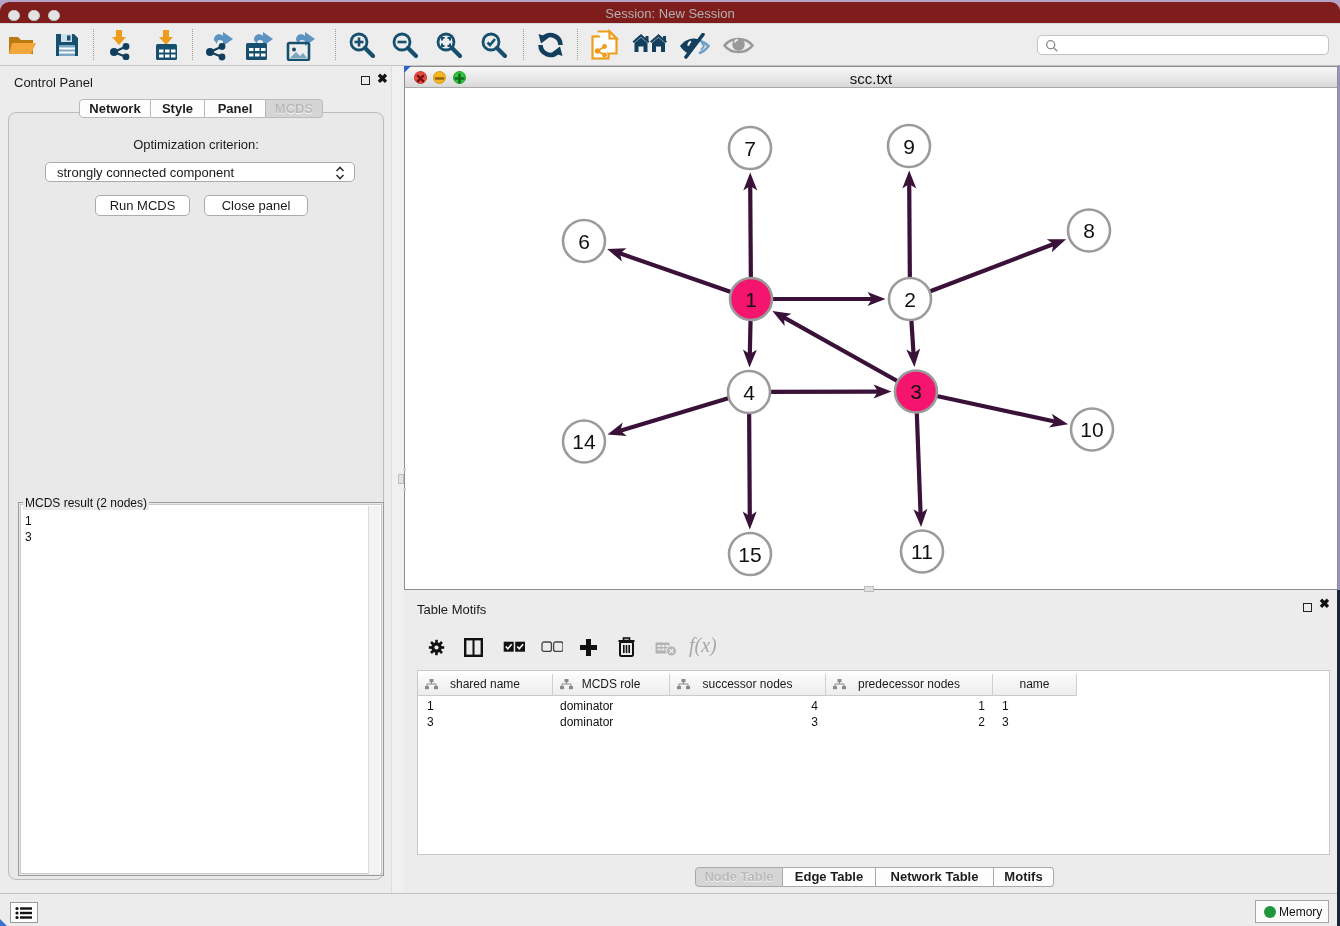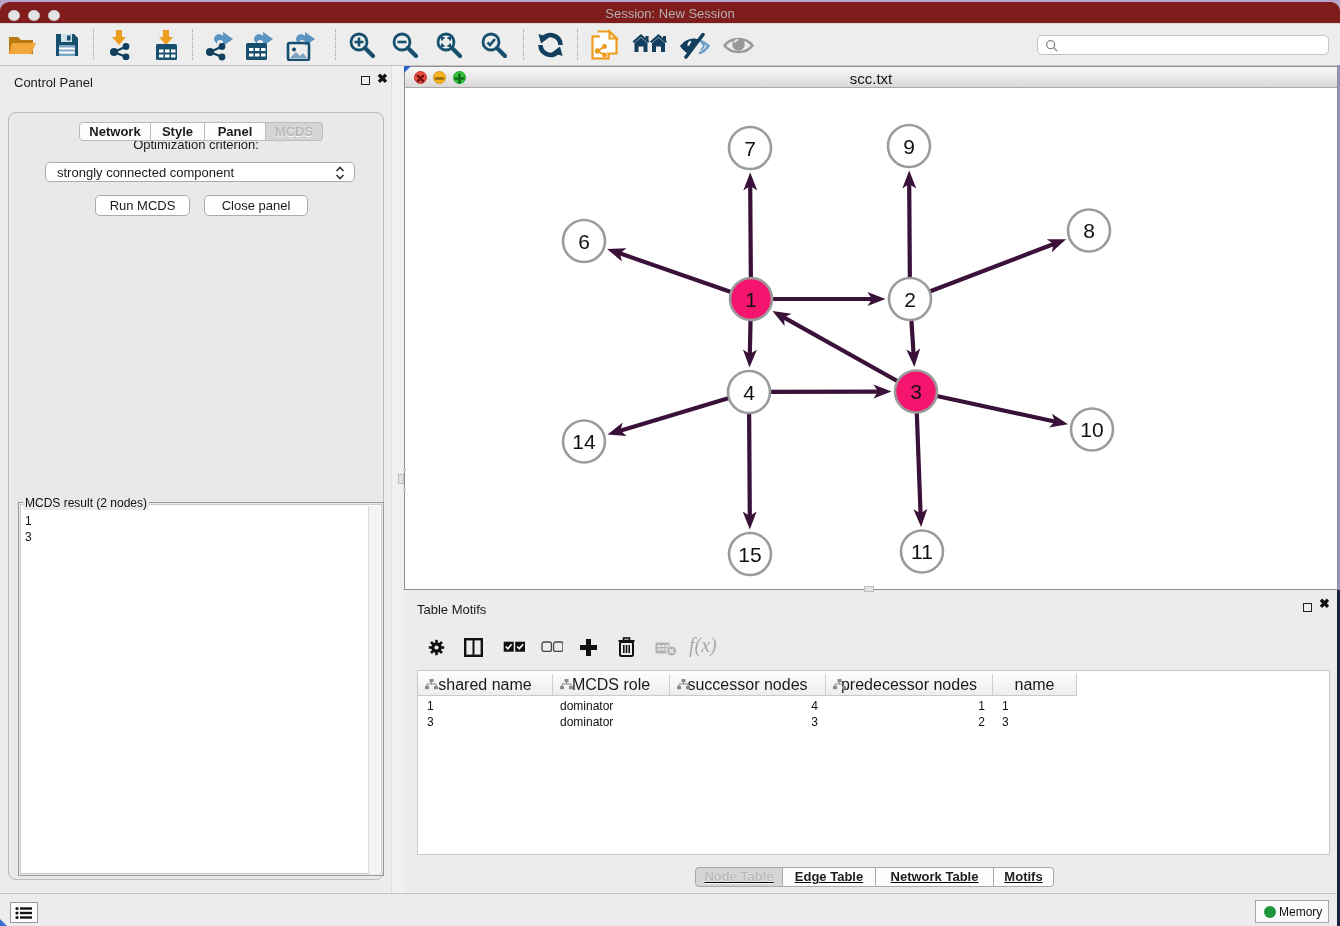--- a/index.html
+++ b/index.html
@@ -15,21 +15,21 @@
 .tsep { position:absolute; top:5px; height:31px; width:0; border-left:1px dotted #9a9a9a; }
 .ticon { position:absolute; top:0; }
 #searchbox { position:absolute; left:1037px; top:11px; width:292px; height:20px; background:#fff; border:1px solid #c3c3c3; border-radius:5px; }
 
 #cpanel { position:absolute; left:0; top:64px; width:392px; height:827px; background:#ececec; border-right:1px solid #dedede; }
 #cpanel-head { position:absolute; left:14px; top:9px; font-size:13px; color:#1a1a1a; }
 .winbtn-sq { position:absolute; top:10px; width:9px; height:9px; border:1.5px solid #222; }
 .winbtn-x { position:absolute; top:5px; font-size:13px; font-weight:bold; color:#111; }
 
 .tabs { position:absolute; display:flex; z-index:5; }
-.tab { height:19px; background:#fdfdfd; border:1px solid #b9b9b9; border-left:none; font-size:13px; font-weight:bold; color:#1c1c1c; text-align:center; line-height:17px; padding:0 10px;margin-top:23px; }
+.tab { height:19px; background:#fdfdfd; border:1px solid #b9b9b9; border-left:none; font-size:13px; font-weight:bold; color:#1c1c1c; text-align:center; line-height:17px; padding:0 10px; }
 .tab.first { border-left:1px solid #b9b9b9; border-radius:4px 0 0 4px; }
 .tab.last { border-radius:0 4px 4px 0; }
 .tab.gray { background:#d5d5d5; color:#b9b9b9; text-shadow:0 1px 0 #f5f5f5; border-color:#bdbdbd; }
 #cp-content { position:absolute; left:8px; top:46px; width:376px; height:768px; border:1px solid #bcbcbc; border-radius:8px; background:#e9e9e9; }
 #opt-label { position:absolute; width:100%; top:24px; text-align:center; font-size:13px; color:#1a1a1a; }
 #cp-select { position:absolute; left:36px; top:49px; width:310px; height:20px; background:#fff; border:1px solid #ababab; border-radius:5px; font-size:13px; color:#1a1a1a; line-height:20px; padding-left:11px; }
 .btn { position:absolute; height:21px; background:#fff; border:1px solid #ababab; border-radius:5px; font-size:13px; color:#1a1a1a; text-align:center; line-height:19px; }
 #mcds-box { position:absolute; left:9px; top:389px; width:366px; height:374px; border:1px solid #9a9a9a; }
 #mcds-legend { position:absolute; left:4px; top:-7px; background:#e9e9e9; font-size:12px; color:#111; padding:0 2px; }
 #mcds-white { position:absolute; left:1px; top:1px; width:362px; height:370px; background:#fff; border:1px solid #c9c9c9; }
@@ -37,21 +37,21 @@
 
 #sccwin { position:absolute; left:404px; top:64px; width:934px; height:524px; border:1px solid #8d8d8d; background:#fff; }
 #scc-title { position:absolute; left:0; top:0; width:100%; height:21px; background:linear-gradient(#f8f8f8,#d9d9d9); border-bottom:1px solid #a8a8a8; }
 #scc-title .t { position:absolute; width:100%; top:3px; text-align:center; font-size:15px; color:#111; }
 .tl { position:absolute; top:4px; width:13px; height:13px; border-radius:50%; }
 
 #tpanel { position:absolute; left:404px; top:597px; width:933px; height:294px; background:#ececec; }
 #tp-head { position:absolute; left:13px; top:3px; font-size:13px; color:#1a1a1a; }
 #tp-toolbar { position:absolute; left:13px; top:22px; width:907px; height:48px; }
 #tp-table { position:absolute; left:13px; top:71px; width:913px; height:185px; background:#fff; border:1px solid #c9c9c9; }
-.th { position:absolute; top:3px; height:22px; background:linear-gradient(#fcfcfc,#ededed); border-right:1px solid #d0d0d0; border-bottom:1px solid #cacaca; font-size:16px; color:#1a1a1a; text-align:center; line-height:21px; }
+.th { position:absolute; top:3px; height:22px; background:linear-gradient(#fcfcfc,#ededed); border-right:1px solid #d0d0d0; border-bottom:1px solid #cacaca; font-size:12px; color:#1a1a1a; text-align:center; line-height:21px; }
 .td { position:absolute; font-size:12px; color:#111; height:16px; line-height:16px; }
 .btab { height:20px; background:#fdfdfd; border:1px solid #a9a9a9; border-left:none; font-size:13px; font-weight:bold; color:#1c1c1c; text-align:center; line-height:18px; padding:0 11px; }
 
 #statusbar { position:absolute; left:0; top:891px; width:100%; height:35px; background:#ececec; border-top:1px solid #c3c3c3; }
 #listbtn { position:absolute; left:10px; top:8px; width:28px; height:21px; background:#fdfdfd; border:1px solid #989898; }
 #membtn { position:absolute; left:1255px; top:6px; width:74px; height:23px; background:#fbfbfb; border:1px solid #a5a5a5; font-size:12px; color:#111; }
 
 #redge-p { position:absolute; left:1338px; top:63px; width:2px; height:525px; background:#9a92c5; }
 #redge-d { position:absolute; left:1337px; top:588px; width:3px; height:338px; background:#18233d; }
 </style>
@@ -412,21 +412,21 @@
 <div class="td" style="left:142px;top:27px;">dominator</div>
 <div class="td" style="left:252px;top:27px;width:148px;text-align:right;">4</div>
 <div class="td" style="left:408px;top:27px;width:159px;text-align:right;">1</div>
 <div class="td" style="left:584px;top:27px;">1</div>
 <div class="td" style="left:9px;top:43px;">3</div>
 <div class="td" style="left:142px;top:43px;">dominator</div>
 <div class="td" style="left:252px;top:43px;width:148px;text-align:right;">3</div>
 <div class="td" style="left:408px;top:43px;width:159px;text-align:right;">2</div>
 <div class="td" style="left:584px;top:43px;">3</div>
     </div>
-    <div class="tabs" style="left:291px; top:268px;text-decoration:underline;">
+    <div class="tabs" style="left:291px; top:268px;">
       <div class="btab first gray" style="border-left:1px solid #a9a9a9; border-radius:4px 0 0 4px; background:#d5d5d5; color:#b9b9b9; text-shadow:0 1px 0 #f5f5f5; width:88px;padding:0;">Node Table</div>
       <div class="btab" style="width:93px;padding:0;">Edge Table</div>
       <div class="btab" style="width:118px;padding:0;">Network Table</div>
       <div class="btab" style="border-radius:0 4px 4px 0;width:60px;padding:0;">Motifs</div>
     </div>
   </div>
 
   <div id="statusbar">
     <div id="listbtn">
       <svg width="18" height="14" viewBox="0 0 18 14" style="position:absolute;left:4px;top:3px;">

